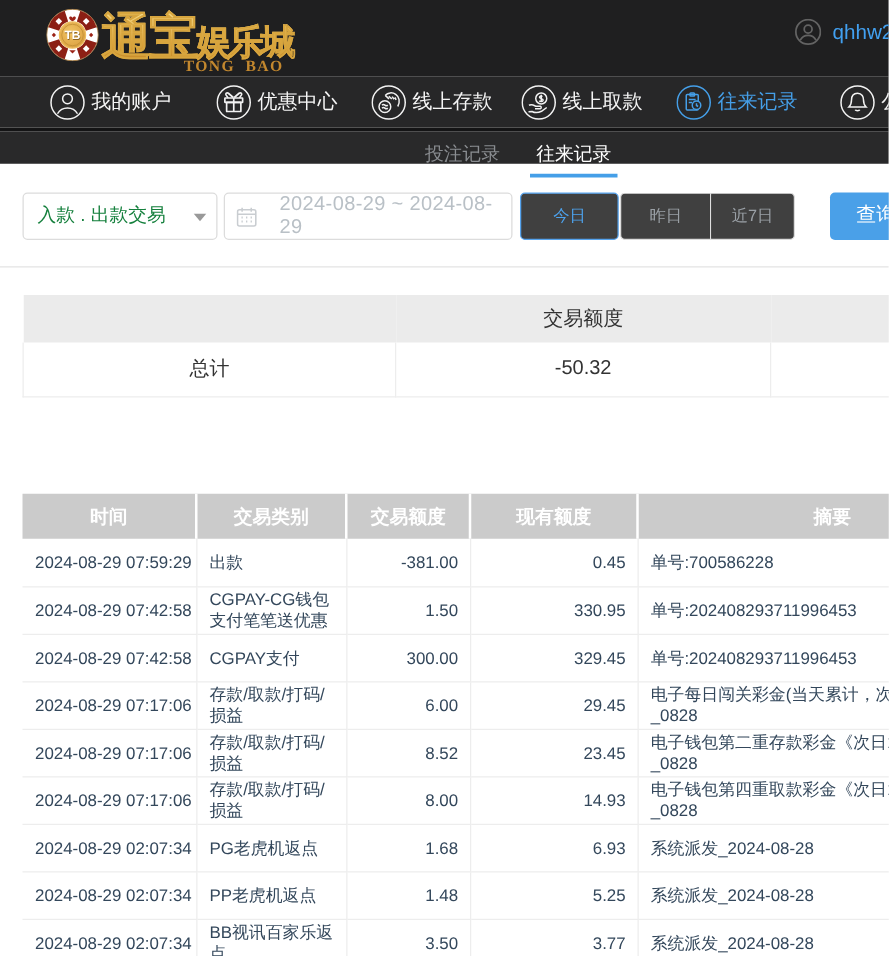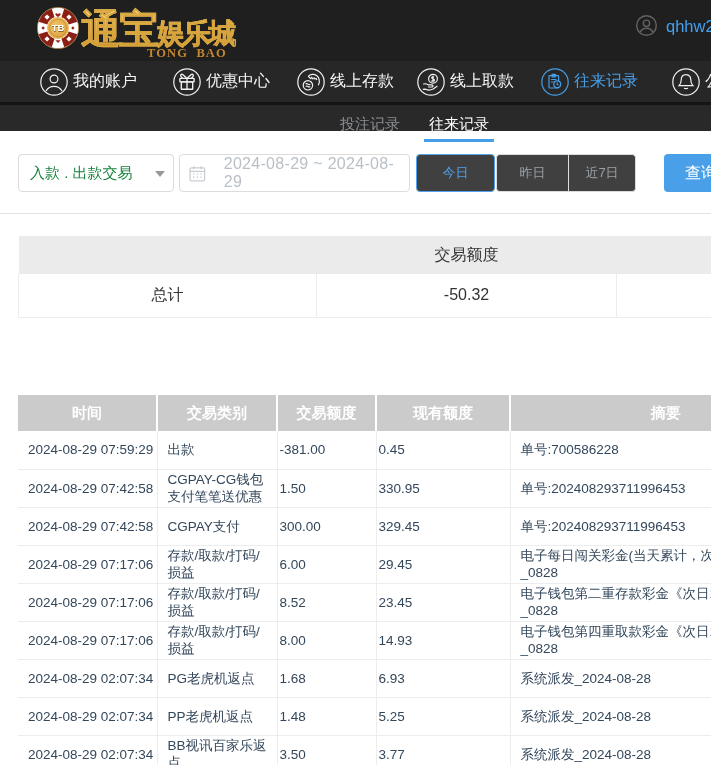--- a/index.html
+++ b/index.html
@@ -63,21 +63,21 @@
 
 
 .main { position:absolute; left:18px; top:395px; width:803px; font-size:13.5px; color:#33475b; }
 .main th { background:#cbcbcb; color:#fff; font-size:15px; font-weight:bold;
   height:36px; border-right:2px solid #fff; }
 .main th:last-child { border-right:none; }
 .main td { border-right:1px solid #ededed; border-bottom:1px solid #ededed;
   height:38px; line-height:17px; vertical-align:middle; }
 .main td.t { padding:0 2px 0 10px; white-space:nowrap; }
 .main td.c2 { padding:0 4px 0 10px; }
-.main td.n { text-align:left; padding:0 9px 0 2px; }
+.main td.n { text-align:right; padding:0 9px 0 2px; }
 .main td.s { padding:0 0 0 10px; white-space:nowrap; }
 </style>
 </head>
 <body>
 
 <div class="topbar">
   <svg class="abs" style="left:37px;top:7px" width="42" height="42" viewBox="0 0 44 44">
     <defs>
       <radialGradient id="coin" cx="0.42" cy="0.38" r="0.8">
         <stop offset="0" stop-color="#f0c464"></stop>

